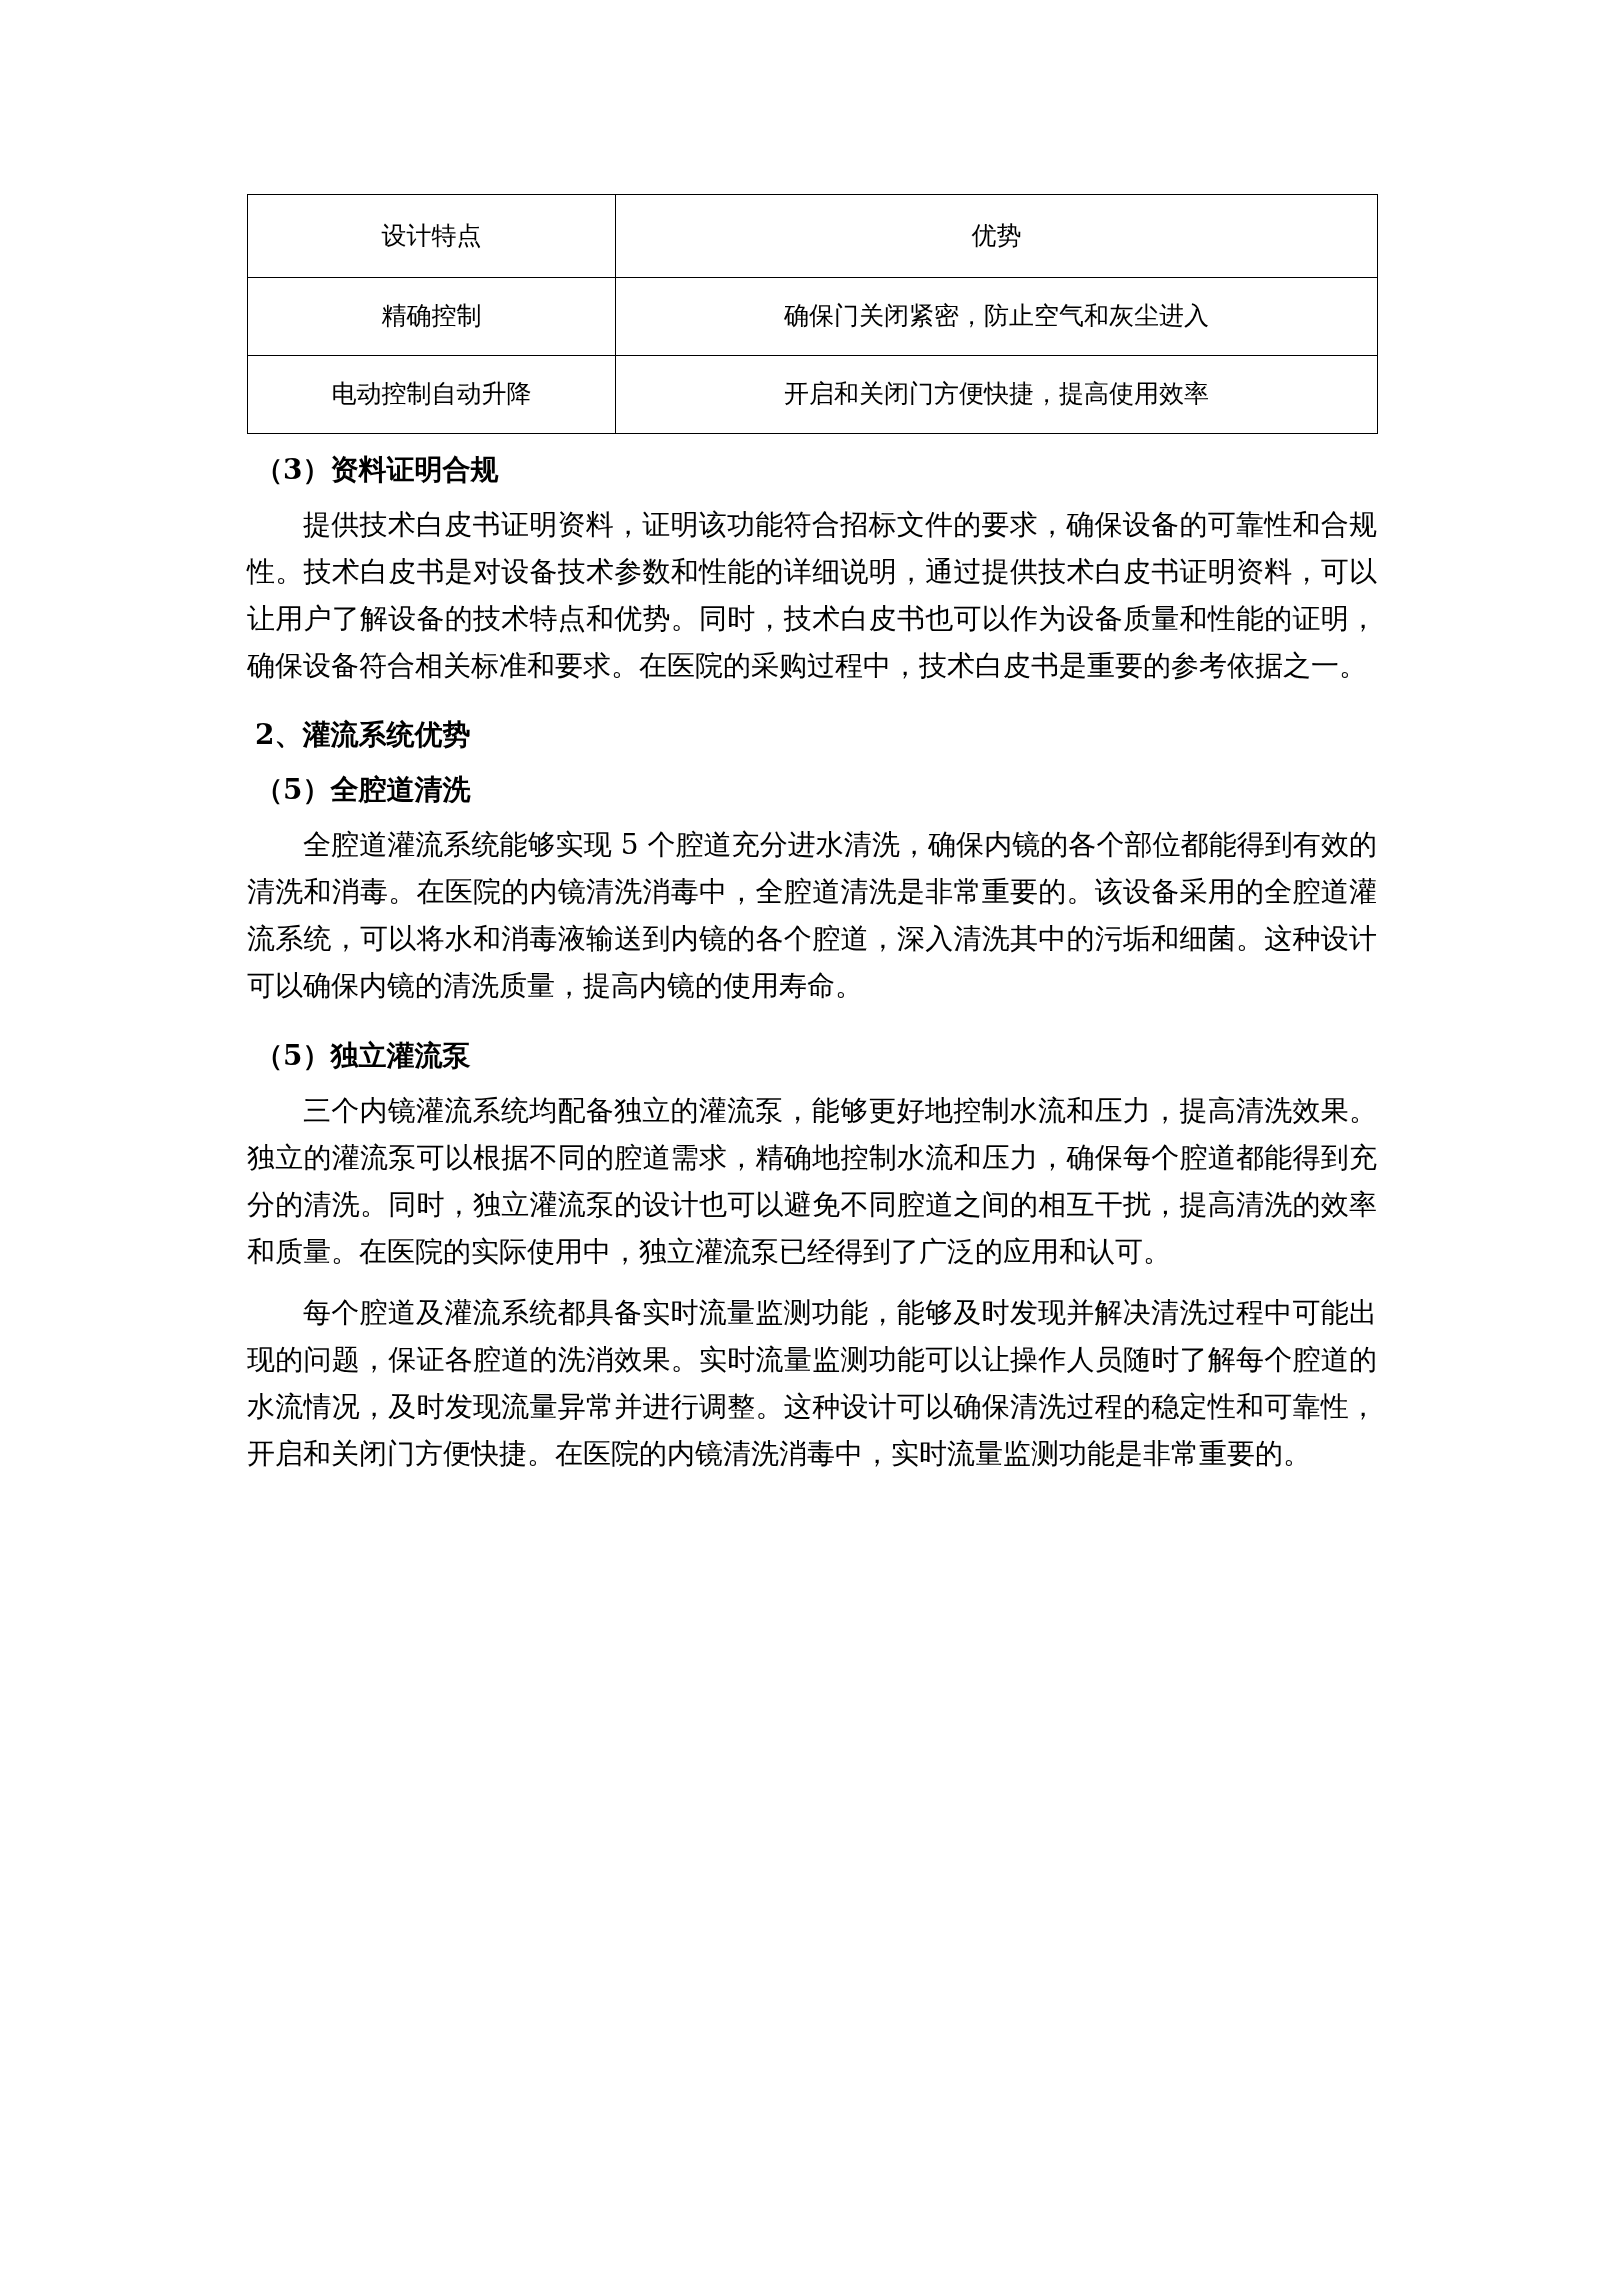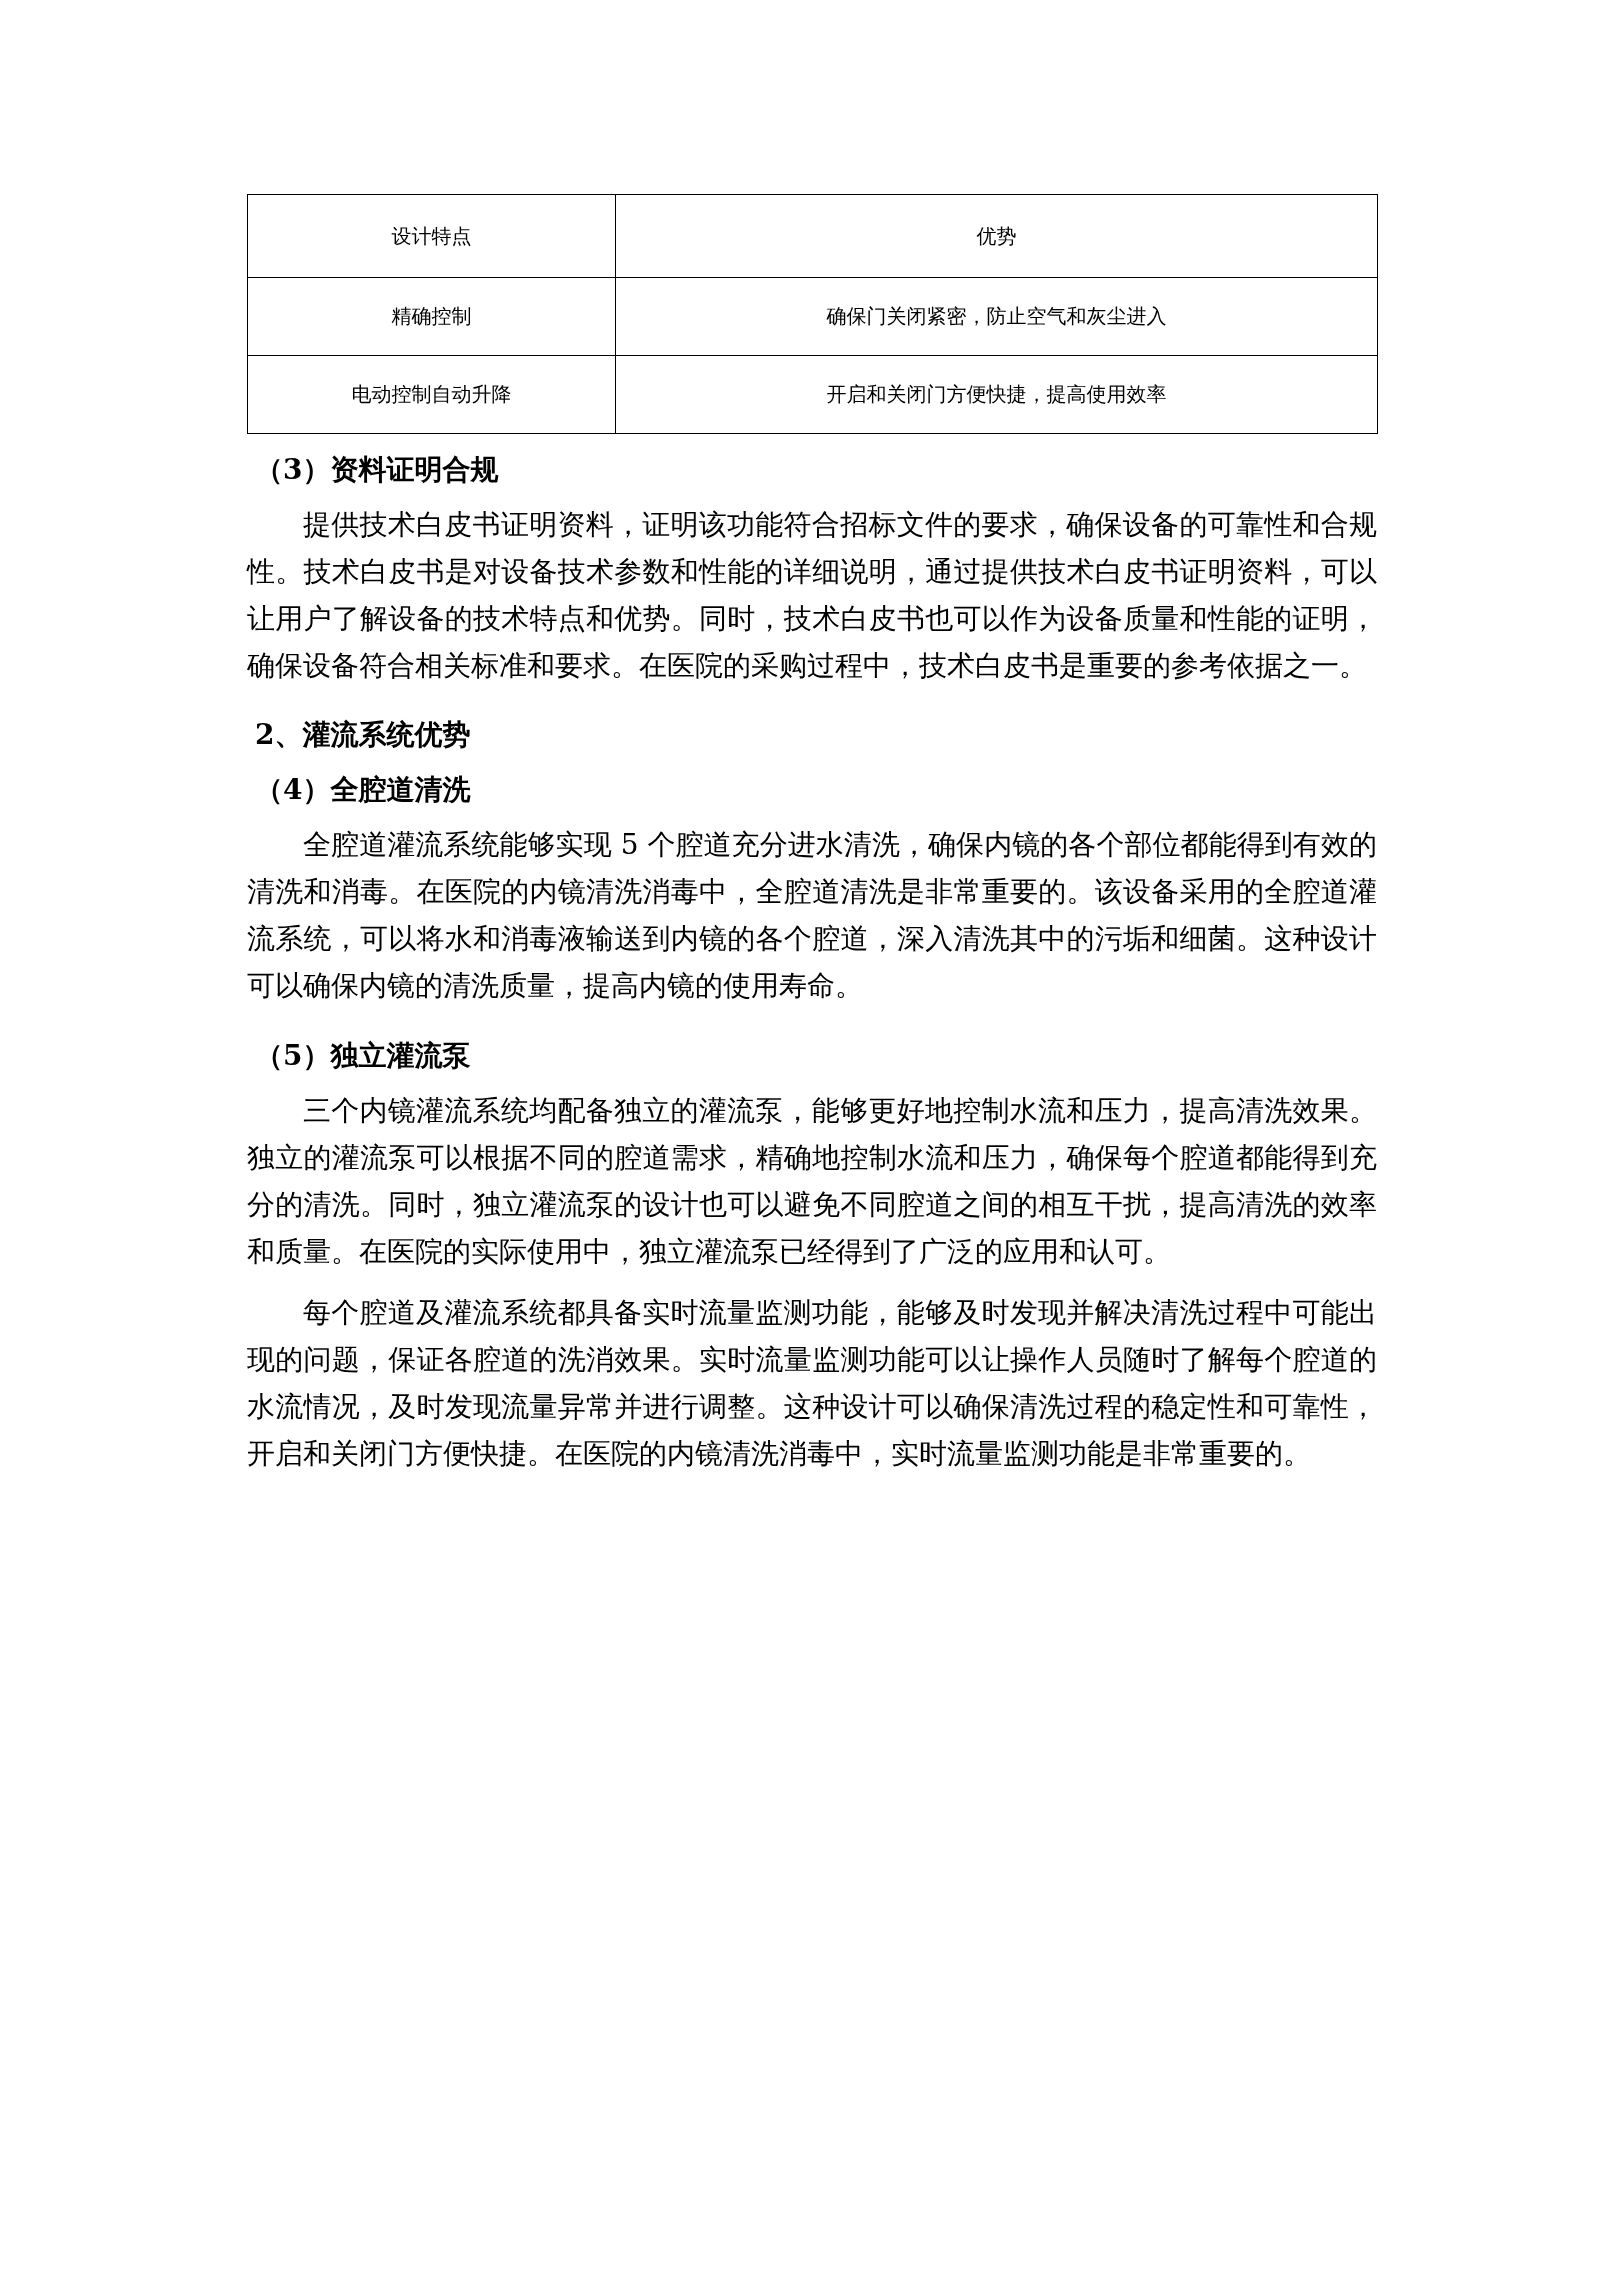--- a/index.html
+++ b/index.html
@@ -30,21 +30,21 @@
     table-layout: fixed;
     margin: 0 0 0 0;
   }
   .spec-table col.c1 { width: 368px; }
   .spec-table col.c2 { width: 762px; }
 
   .spec-table td {
     border: 1.3px solid #000000;
     text-align: center;
     vertical-align: middle;
-    font-size: 20px;
+    font-size: 25px;
     line-height: 1.45;
     font-family: "DejaVu Serif", "Liberation Serif", serif;
     padding: 0 6.5px;
   }
   .spec-table tr.r-head td { height: 82px; }
   .spec-table tr.r-body td { height: 77px; }
 
   
   .sec-heading {
     font-size: 28px;
@@ -99,21 +99,21 @@
 
   <div class="after-table"></div>
 
   <h3 class="sec-heading">（3）资料证明合规</h3>
   <p class="para">提供技术白皮书证明资料，证明该功能符合招标文件的要求，确保设备的可靠性和合规性。技术白皮书是对设备技术参数和性能的详细说明，通过提供技术白皮书证明资料，可以让用户了解设备的技术特点和优势。同时，技术白皮书也可以作为设备质量和性能的证明，确保设备符合相关标准和要求。在医院的采购过程中，技术白皮书是重要的参考依据之一。</p>
 
   <div class="gap-med"></div>
 
   <h3 class="sec-heading">2、灌流系统优势</h3>
 
-  <h3 class="sec-heading">（4）全腔道清洗</h3>
+  <h3 class="sec-heading">（5）全腔道清洗</h3>
   <p class="para">全腔道灌流系统能够实现 5 个腔道充分进水清洗，确保内镜的各个部位都能得到有效的清洗和消毒。在医院的内镜清洗消毒中，全腔道清洗是非常重要的。该设备采用的全腔道灌流系统，可以将水和消毒液输送到内镜的各个腔道，深入清洗其中的污垢和细菌。这种设计可以确保内镜的清洗质量，提高内镜的使用寿命。</p>
 
   <div class="gap-med"></div>
 
   <h3 class="sec-heading">（5）独立灌流泵</h3>
   <p class="para">三个内镜灌流系统均配备独立的灌流泵，能够更好地控制水流和压力，提高清洗效果。独立的灌流泵可以根据不同的腔道需求，精确地控制水流和压力，确保每个腔道都能得到充分的清洗。同时，独立灌流泵的设计也可以避免不同腔道之间的相互干扰，提高清洗的效率和质量。在医院的实际使用中，独立灌流泵已经得到了广泛的应用和认可。</p>
 
   <div class="gap-med"></div>
 
   <p class="para">每个腔道及灌流系统都具备实时流量监测功能，能够及时发现并解决清洗过程中可能出现的问题，保证各腔道的洗消效果。实时流量监测功能可以让操作人员随时了解每个腔道的水流情况，及时发现流量异常并进行调整。这种设计可以确保清洗过程的稳定性和可靠性，开启和关闭门方便快捷。在医院的内镜清洗消毒中，实时流量监测功能是非常重要的。</p>

